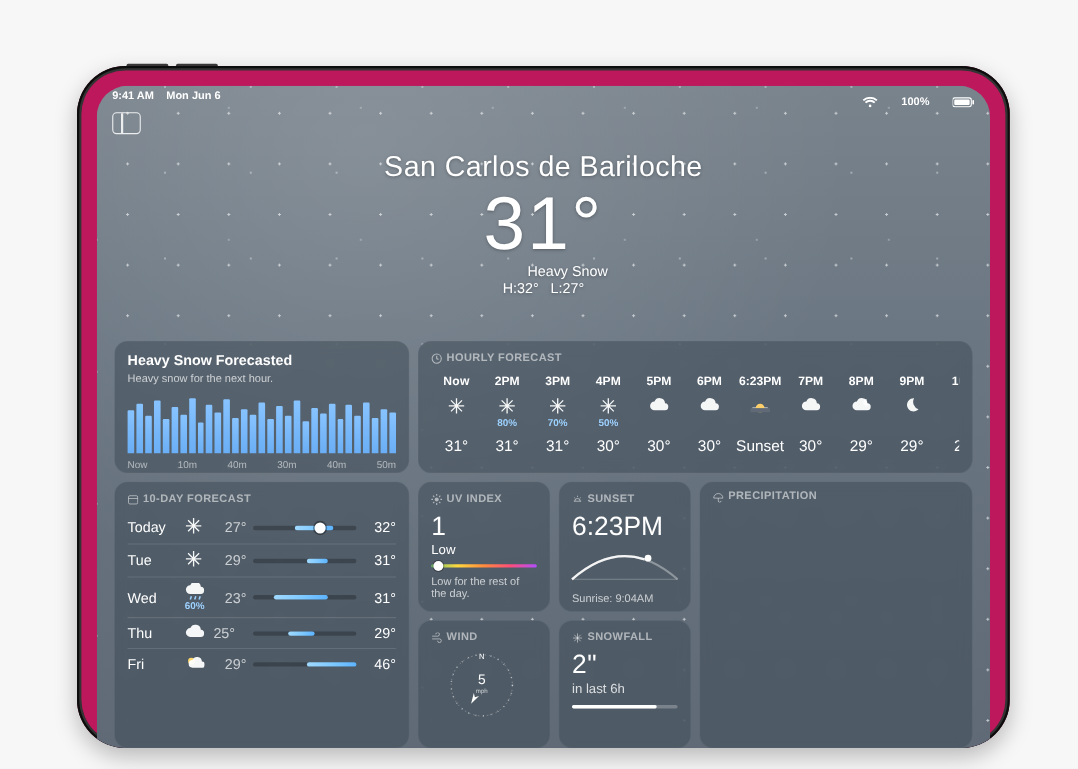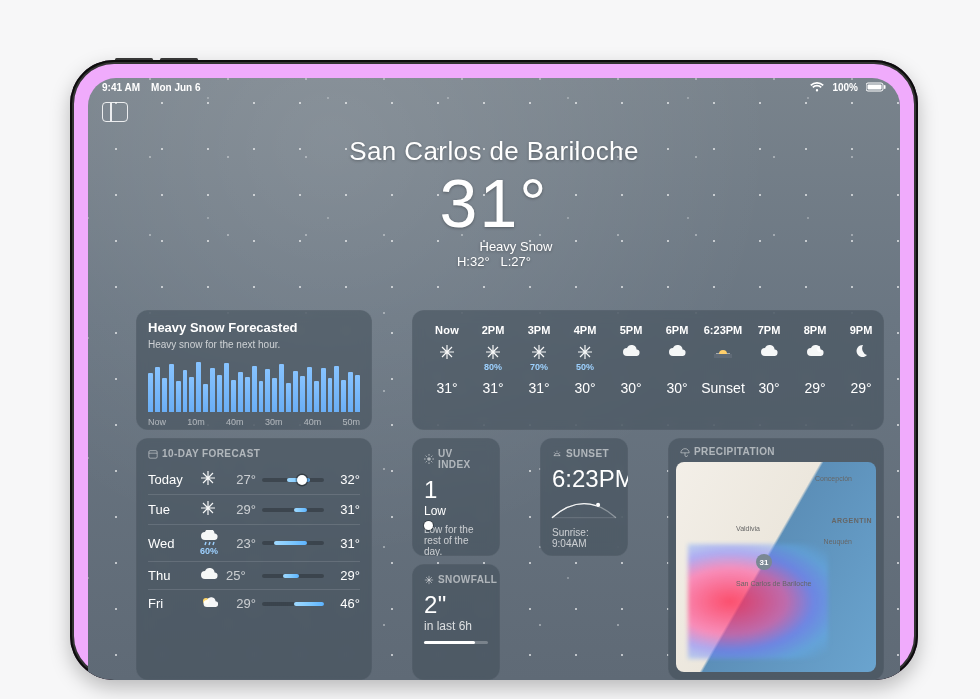--- a/index.html
+++ b/index.html
@@ -10,21 +10,21 @@
     -webkit-font-smoothing: antialiased;
     overflow: hidden;
     color: #fff;
   }
 
   
   .frame {
     position: absolute;
     left: 70px; top: 60px;
     width: 848px; height: 620px;
-    background: #f0abfc;
+    background: #be185d;
     border-radius: 44px;
     box-shadow: 0 8px 20px rgba(0,0,0,0.25),
                 inset 0 0 0 2px #0d0d0d,
                 inset 0 0 0 4px #333;
     overflow: hidden;
   }
   .volume-btn {
     position: absolute;
     top: 58px;
     height: 3px;
@@ -58,21 +58,21 @@
 
   
   .status-bar {
     position: absolute; top: 4px; left: 0; right: 0;
     height: 16px;
     font-size: 10px; font-weight: 600;
     display: flex; justify-content: space-between;
     padding: 0 14px;
     color: #fff;
   }
-  .status-right { display:flex; gap:8px; align-items:flex-start; }
+  .status-right { display:flex; gap:21px; align-items:flex-end; }
   .sb-icn svg { display:block; }
 
   .sidebar-toggle {
     position: absolute; top: 24px; left: 14px;
     width: 24px; height: 18px;
     border: 1.5px solid rgba(255,255,255,.85);
     border-radius: 4px;
   }
   .sidebar-toggle::before {
     content:""; position:absolute; left:7px; top:0; bottom:0;
@@ -100,21 +100,20 @@
   }
   .card {
     background: rgba(64,76,88,.55);
     border-radius: 12px;
     padding: 10px 12px 10px 12px;
     font-size: 12px;
     box-shadow: inset 0 0 0 0.5px rgba(255,255,255,.06);
     backdrop-filter: blur(6px);
     position: relative;
     overflow: hidden;
-    margin-left: 32px;
   }
   .card-header {
     font-size: 10px; letter-spacing:.4px;
     color: rgba(255,255,255,.55);
     font-weight:600;
     display:flex; align-items:center; gap:4px;
     margin-bottom: 6px;
     text-transform: uppercase;
   }
   .card-header.plain { text-transform:none; font-size:13px; color:#fff; font-weight:600; letter-spacing:0;}
@@ -306,20 +305,29 @@
             <span>Now</span>
             <span>10m</span>
             <span>40m</span>
             <span>30m</span>
             <span>40m</span>
             <span>50m</span>
           </div>
       </div>
 
       <div class="card">
+        <div class="card-header">
+          <span class="ico">
+            <svg viewBox="0 0 12 12">
+                <circle cx="6" cy="6" r="5" fill="none" stroke="rgba(255,255,255,.55)" stroke-width="1.2"></circle>
+                <path d="M6 3v3l2 1" stroke="rgba(255,255,255,.55)" stroke-width="1.2" fill="none"></path>
+              </svg>
+          </span>
+          <span>Hourly Forecast</span>
+        </div>
         <div class="hourly-row" id="hourly-row">
             <div class="hour">
               <div class="t now">Now</div>
               <div class="icn"><svg width="16" height="16" viewBox="0 0 16 16">
                   <g stroke="rgba(255,255,255,.95)" stroke-width="1.2">
                     <path d="M8 1v14M1 8h14M3 3l10 10M13 3 3 13"></path>
                   </g>
                 </svg></div>
               <div class="pop"></div>
               <div class="tp">31°</div>
@@ -546,33 +554,42 @@
 
         <div class="card" style="grid-row: span 2; padding:8px">
           <div class="card-header" style="padding-left:4px">
             <span class="ico">
               <svg viewBox="0 0 12 12">
                   <path d="M6 2a5 5 0 00-5 5h10a5 5 0 00-5-5zM6 7v3a1.5 1.5 0 003 0" fill="none" stroke="rgba(255,255,255,.55)"></path>
                 </svg>
             </span>
             <span>Precipitation</span>
           </div>
-          <div class="precip-map">
-            <div class="blob"></div>
-            <span class="map-label" style="right:12%;top:6%">Concepción</span>
-            <span class="map-label" style="left:30%;top:30%">Valdivia</span>
-            <span class="map-label" style="right:2%;top:26%;font-weight:700;letter-spacing:.5px">ARGENTIN</span>
-            <span class="map-label" style="right:12%;top:36%">Neuquén</span>
-            <span class="map-label" style="left:30%;top:56%">San Carlos de Bariloche</span>
-            <div class="map-pin">
-              <span>31</span>
-            </div>
-          </div>
         </div>
 
+        <div class="card">
+          <div class="card-header">
+            <span class="ico">
+              <svg viewBox="0 0 12 12">
+                  <path d="M1 4h6a2 2 0 10-2-2M1 7h8a2 2 0 11-2 2" fill="none" stroke="rgba(255,255,255,.55)"></path>
+                </svg>
+            </span>
+            <span>Wind</span>
+          </div>
+          <div class="compass">
+            <svg width="92" height="64" viewBox="0 0 92 92">
+              <circle cx="46" cy="46" r="40" fill="none" stroke="rgba(255,255,255,.35)" stroke-width="1" stroke-dasharray="2 4"></circle>
+              <circle cx="46" cy="46" r="40" fill="none" stroke="rgba(255,255,255,.6)" stroke-width="2" stroke-dasharray="1 9"></circle>
+              <text x="46" y="12" text-anchor="middle" fill="#fff" font-size="10">N</text>
+              <path d="M46 18 L50 32 L46 28 L42 32 Z" fill="#fff" transform="rotate(-150 46 46)"></path>
+              <text x="46" y="44" text-anchor="middle" fill="#fff" font-size="18" font-weight="500">5</text>
+              <text x="46" y="56" text-anchor="middle" fill="rgba(255,255,255,.7)" font-size="8">mph</text>
+            </svg>
+          </div>
+        </div>
 
         <div class="card">
           <div class="card-header">
             <span class="ico">
               <svg viewBox="0 0 12 12">
                   <g stroke="rgba(255,255,255,.55)" stroke-width="1">
                     <path d="M6 1v10M1 6h10M2.5 2.5l7 7M9.5 2.5l-7 7"></path>
                   </g>
                 </svg>
             </span>

